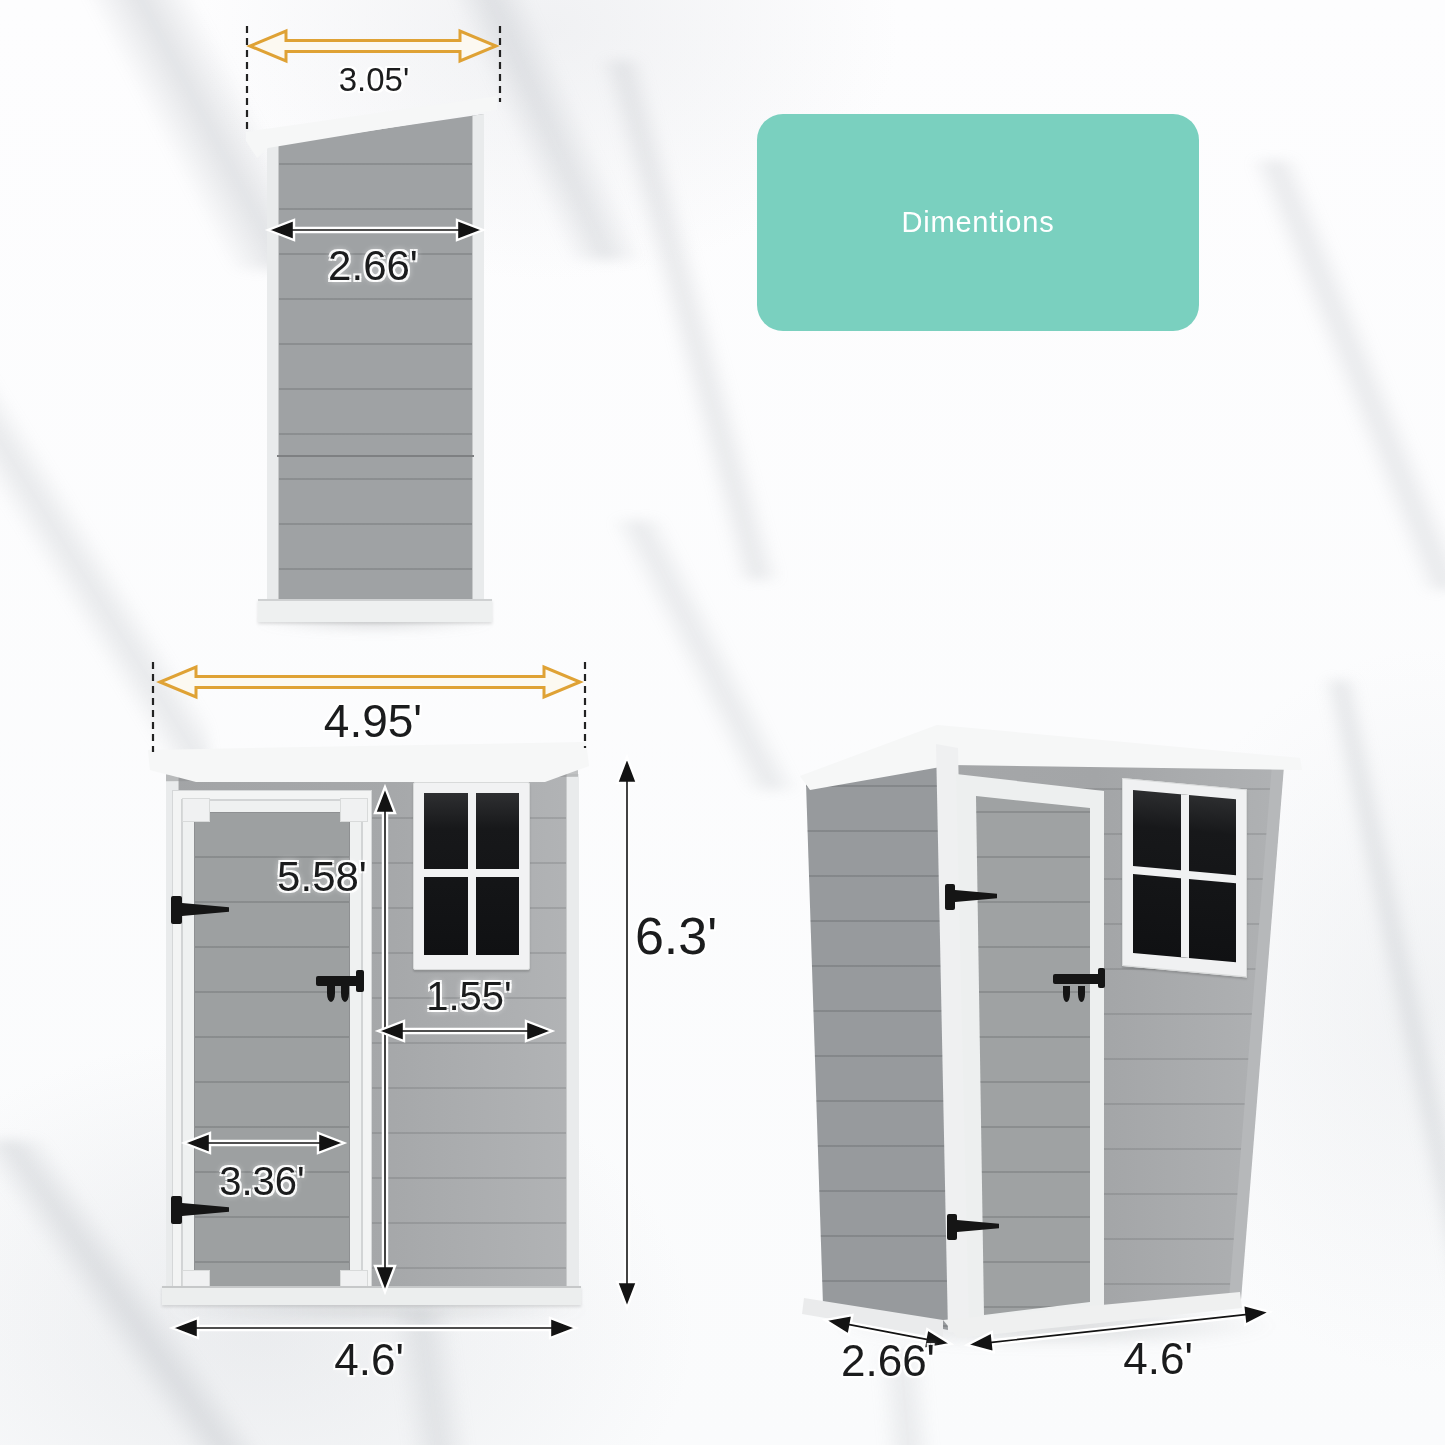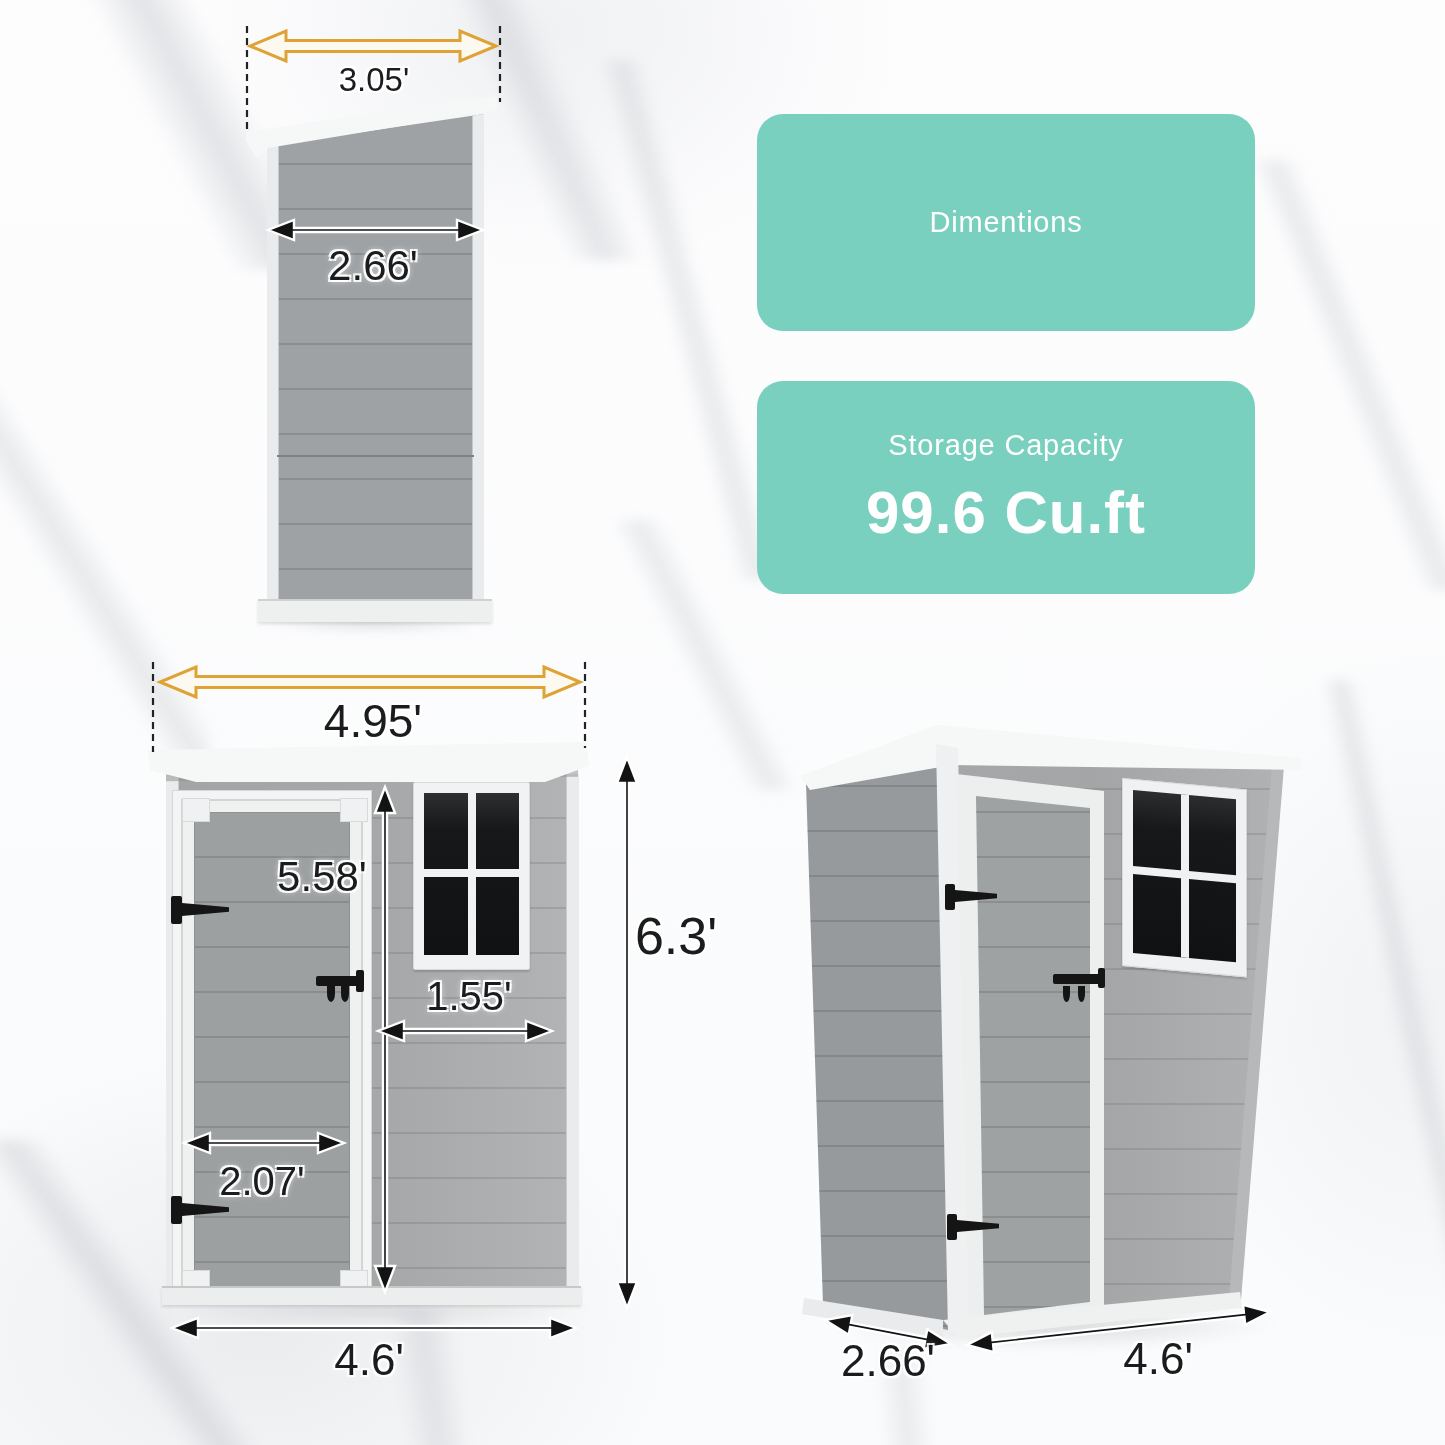--- a/index.html
+++ b/index.html
@@ -17,21 +17,21 @@
   
   .white-part{background:#f6f7f7;}
   .slat{background-image:repeating-linear-gradient(180deg,transparent 0 43px,rgba(35,38,40,.16) 43px 45px);}
   .trim{background:#e9ebec;}
   
   .dim-label{color:#1b1c1d;white-space:nowrap;transform:translate(-50%,-50%);
     text-shadow:-2px -2px 0 rgba(255,255,255,.9),2px -2px 0 rgba(255,255,255,.9),
                 -2px 2px 0 rgba(255,255,255,.9),2px 2px 0 rgba(255,255,255,.9),
                 0 0 7px rgba(255,255,255,.95);}
   
-  .card{width:498px;border-radius:26px;display:flex;flex-direction:column;
+  .card{width:442px;border-radius:26px;display:flex;flex-direction:column;
         align-items:center;justify-content:center;gap:16px;color:#fff;}
   .card-title{font-size:29px;letter-spacing:.8px;font-weight:500;}
   .card-value{font-size:60px;font-weight:700;letter-spacing:1px;}
   
   .black-bit{background:#151515;}
 </style>
 </head>
 <body>
 
 <div id="canvas">
@@ -54,24 +54,20 @@
       <div class="abs slat" style="left:12px;right:12px;top:14px;bottom:0;"></div>
       <div class="abs trim" style="left:2px;width:11px;top:30px;bottom:0;border-right:1px solid #c6c8c9;"></div>
       <div class="abs trim" style="right:2px;width:11px;top:0;bottom:0;border-left:1px solid #c6c8c9;"></div>
       <div class="abs" style="left:12px;right:12px;top:349px;height:2px;background:#7e8082;"></div>
   </div>
   <div class="abs white-part" style="left:240px;top:88px;width:262px;height:76px;clip-path:polygon(6px 44px,257px 8px,257px 22px,28px 60px,17px 70px,6px 53px);filter:drop-shadow(0 2px 2px rgba(0,0,0,.12));"></div>
   <div class="abs" style="left:258px;top:599px;width:234px;height:21px;background:#eef0f0;border-top:2px solid #cfd1d2;box-shadow:0 2px 3px rgba(0,0,0,.12);"></div>
 
   <div class="abs card" style="left:757px;top:114px;height:217px;background:#7ad0bf;">
       <div class="card-title">Dimentions</div>
-  </div>
-  <div class="abs card" style="left:757px;top:381px;height:213px;background:#7ad0bf;">
-      <div class="card-title">Storage Capacity</div>
-      <div class="card-value">99.6 Cu.ft</div>
   </div>
 
   <div class="abs" style="left:158px;top:1296px;width:436px;height:28px;background:radial-gradient(ellipse,rgba(120,125,128,.2),transparent 70%);filter:blur(6px);"></div>
   <div class="abs slat" style="left:166px;top:774px;width:413px;height:529px;background-color:#a6a8aa;background-image:repeating-linear-gradient(180deg,transparent 0 43px,rgba(35,38,40,.13) 43px 45px),linear-gradient(90deg,#a2a4a6 0%,#a6a8aa 55%,#b2b4b6 100%);">
       <div class="abs trim" style="left:0;width:12px;top:0;bottom:0;border-right:1px solid #c9cbcc;"></div>
       <div class="abs trim" style="right:0;width:12px;top:0;bottom:0;border-left:1px solid #c9cbcc;"></div>
   </div>
   <div class="abs" style="left:166px;top:772px;width:412px;height:7px;background:#909294;opacity:.55;transform:rotate(-.6deg);"></div>
   <div class="abs white-part" style="left:146px;top:736px;width:444px;height:48px;clip-path:polygon(2px 14px,440px 6px,443px 30px,399px 46px,50px 46px,4px 34px);filter:drop-shadow(0 2px 2px rgba(0,0,0,.14));"></div>
 
@@ -140,18 +136,18 @@
       <line x1="500" y1="26" x2="500" y2="102" stroke="#222" stroke-width="2.2" stroke-dasharray="7 5"></line>
       <line x1="153" y1="662" x2="153" y2="752" stroke="#222" stroke-width="2.2" stroke-dasharray="7 5"></line>
       <line x1="585" y1="662" x2="585" y2="748" stroke="#222" stroke-width="2.2" stroke-dasharray="7 5"></line>
     </svg>
 
   <div class="abs dim-label" style="left:374px;top:80px;font-size:33px;">3.05'</div>
   <div class="abs dim-label" style="left:373px;top:266px;font-size:42px;">2.66'</div>
   <div class="abs dim-label" style="left:373px;top:721px;font-size:46px;">4.95'</div>
   <div class="abs dim-label" style="left:322px;top:877px;font-size:42px;">5.58'</div>
   <div class="abs dim-label" style="left:469px;top:996px;font-size:40px;">1.55'</div>
-  <div class="abs dim-label" style="left:262px;top:1181px;font-size:40px;">2.07'</div>
+  <div class="abs dim-label" style="left:262px;top:1181px;font-size:40px;">3.36'</div>
   <div class="abs dim-label" style="left:676px;top:936px;font-size:52px;">6.3'</div>
   <div class="abs dim-label" style="left:369px;top:1360px;font-size:44px;">4.6'</div>
   <div class="abs dim-label" style="left:888px;top:1361px;font-size:44px;">2.66'</div>
   <div class="abs dim-label" style="left:1158px;top:1359px;font-size:44px;">4.6'</div>
 </div>
 
 </body></html>

